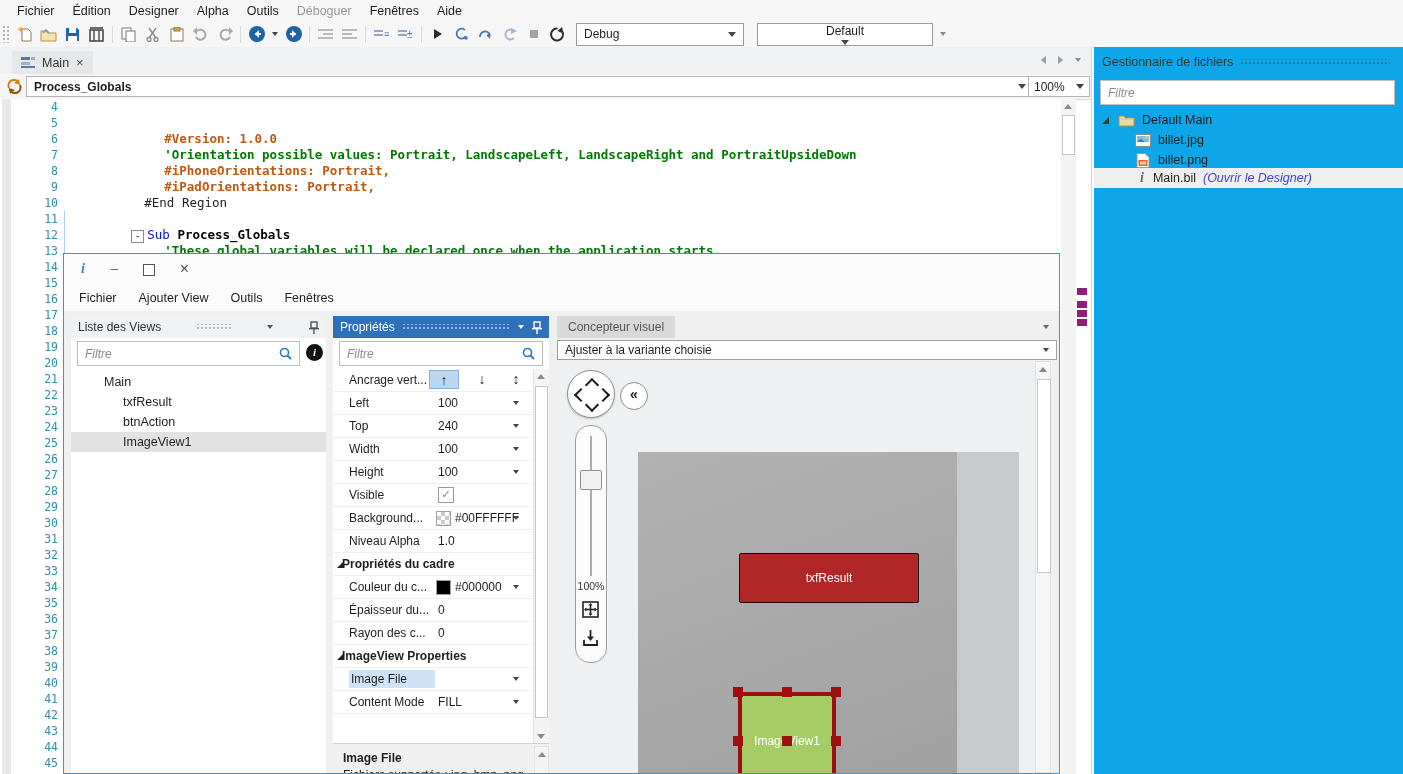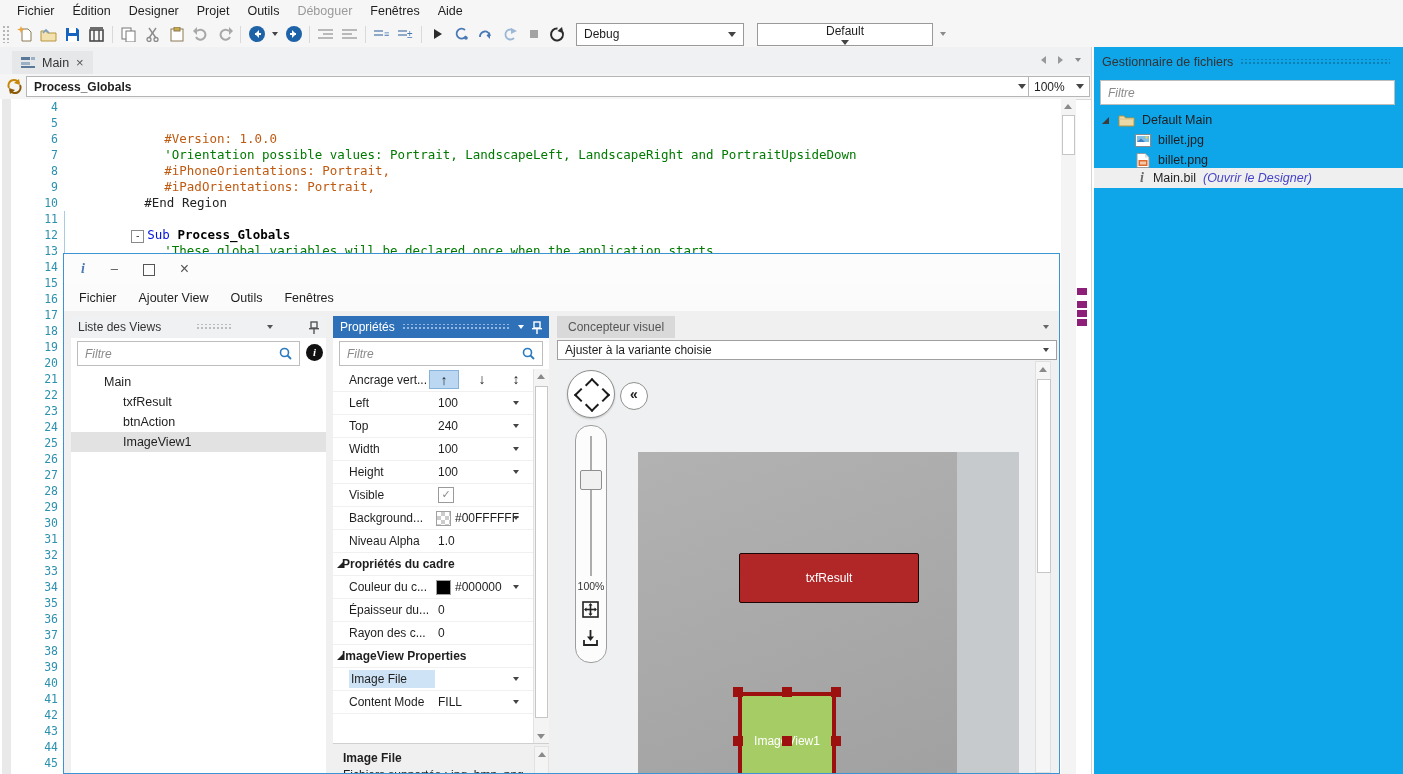--- a/index.html
+++ b/index.html
@@ -37,21 +37,21 @@
   .symcombo{position:absolute;left:26px;top:2px;width:992px;height:19px;border:1px solid #b5b5b5;
             background:#fff;display:flex;align-items:center;padding:0 7px;font-size:12px;font-weight:bold;}
   .zoomcombo{position:absolute;left:1028px;top:2px;width:50px;height:19px;border:1px solid #b5b5b5;
              background:#fff;display:flex;align-items:center;padding:0 5px;font-size:12px;}
   
   .editor{position:absolute;left:0;top:99px;width:1061px;height:675px;background:#fff;}
   .mstrip{position:absolute;left:2px;top:0;width:9px;height:100%;background:#e9e9e9;}
   .cl{display:flex;height:16px;white-space:pre;font-family:"DejaVu Sans Mono",monospace;font-size:12.5px;line-height:16px;}
   .ln{width:58px;flex:none;text-align:right;padding-right:5px;color:#2B91AF;font-size:11.5px;}
   .segs{padding-left:6px;}
-  .cl.i1 .segs{padding-left:26px;}
+  .cl.i1 .segs{padding-left:26px;font-weight:bold;}
   .seg.dir{color:#C05A11;} .seg.com{color:#007A00;} .seg.kw{color:#0013E0;}
   .seg.sub{color:#000;font-weight:bold;} .seg.pln{color:#222;} .seg.typ{color:#2B91AF;}
   .seg.fold{display:inline-block;width:11px;height:11px;border:1px solid #8a8a8a;background:#fff;color:#333;
             font-size:10px;line-height:9px;text-align:center;margin:2px 3px 0 -13px;}
   .guide{position:absolute;left:64px;top:112px;width:1px;height:48px;background:#a9cbe6;}
   .esb{position:absolute;left:1061px;top:99px;width:15px;height:675px;background:#f4f4f4;}
   .sbup{position:absolute;left:3px;top:5px;width:0;height:0;border-left:4px solid transparent;
         border-right:4px solid transparent;border-bottom:5px solid #8a8a8a;}
   .esb .thumb{position:absolute;left:1px;top:16px;width:11px;height:38px;background:#fff;border:1px solid #c6c6c6;}
   .pmark{position:absolute;left:1077px;width:10px;height:7px;background:#8E1F78;}
@@ -156,21 +156,21 @@
 </head>
 <body>
 
 <div class="screen">
 
   <div class="menubar">
 
   <span class="mitem">Fichier</span>
       <span class="mitem">Édition</span>
       <span class="mitem">Designer</span>
-      <span class="mitem">Projet</span>
+      <span class="mitem">Alpha</span>
       <span class="mitem">Outils</span>
       <span class="mitem dis">Déboguer</span>
       <span class="mitem">Fenêtres</span>
       <span class="mitem">Aide</span>
     </div>
 
   <div class="toolbar">
     <span class="grip"></span>
     <span class="tbtn">
         <svg width="16" height="16">

